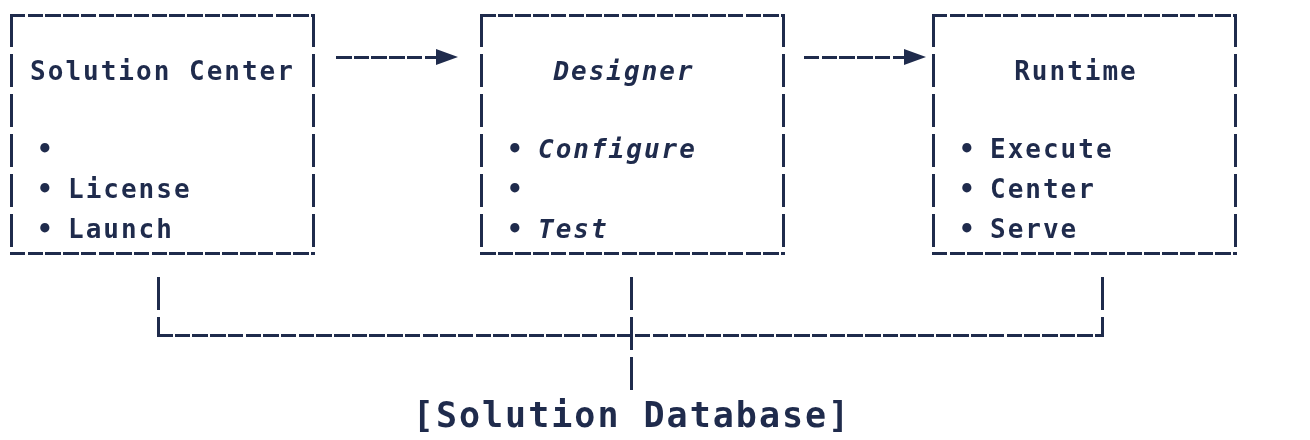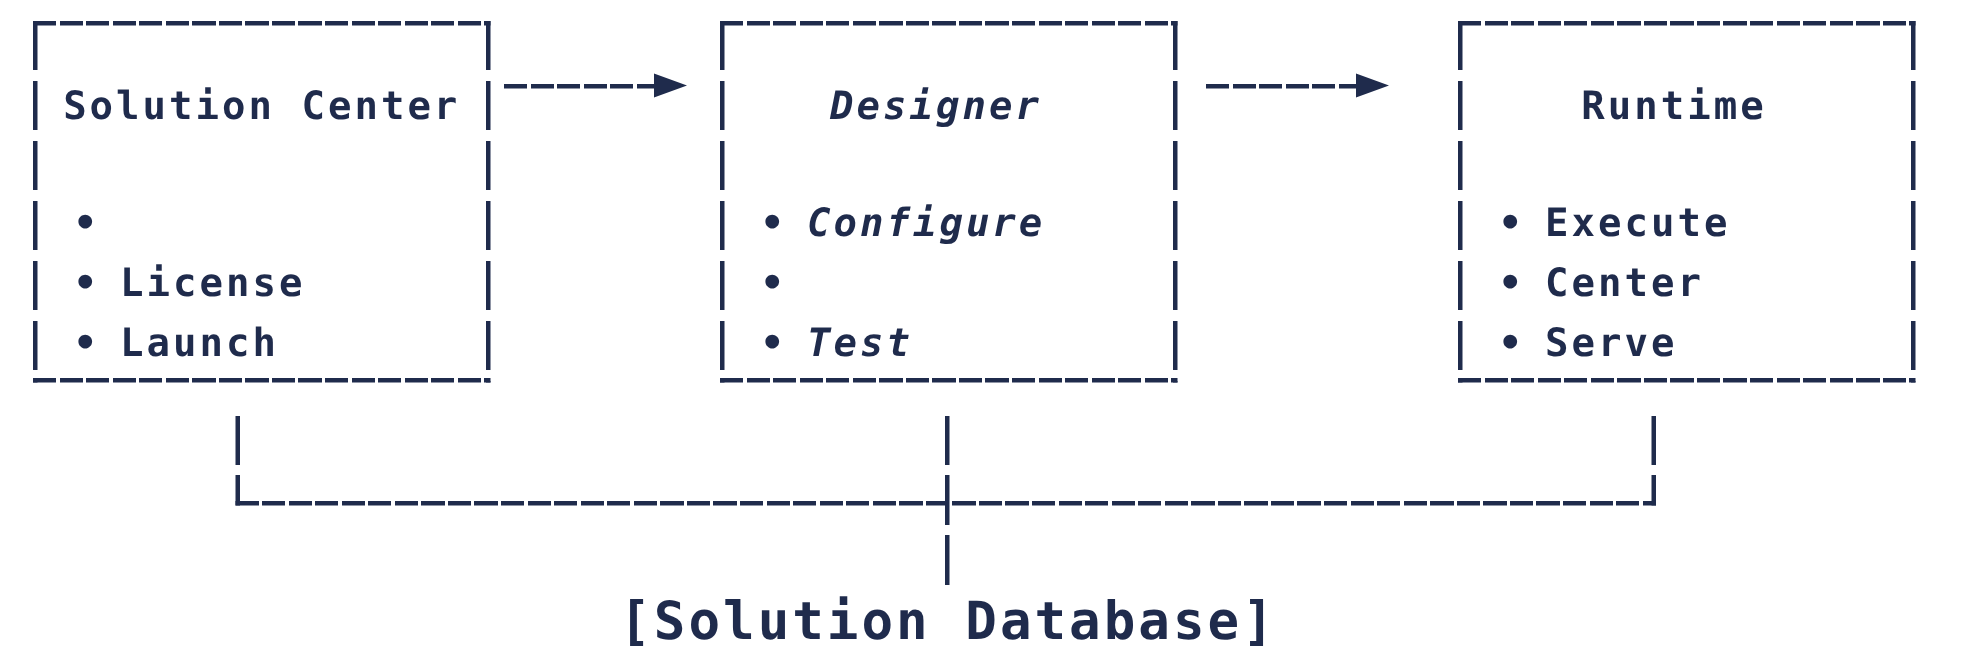--- a/index.html
+++ b/index.html
@@ -31,23 +31,23 @@
     height: 241px;
     background-image:
       repeating-linear-gradient(to right,  var(--ink) 0 15.5px, transparent 15.5px 17.7px),
       repeating-linear-gradient(to right,  var(--ink) 0 15.5px, transparent 15.5px 17.7px),
       repeating-linear-gradient(to bottom, var(--ink) 0 33px,  transparent 33px 40px),
       repeating-linear-gradient(to bottom, var(--ink) 0 33px,  transparent 33px 40px);
     background-size: 100% 3px, 100% 3px, 3px 100%, 3px 100%;
     background-position: left top, left bottom, left top, right top;
     background-repeat: no-repeat;
   }
-  .stage-box.pos-0 { left: 10px; margin-left: 12px; }
+  .stage-box.pos-0 { left: 10px; }
   .stage-box.pos-1 { left: 480px; font-style: italic; }
-  .stage-box.pos-2 { left: 972px; padding-left: 23px; }
+  .stage-box.pos-2 { left: 932px; padding-left: 23px; }
 
   .stage-title {
     position: absolute;
     top: 37px;
     left: 0;
     width: 100%;
     height: 40px;
     line-height: 40px;
     text-align: center;
     font-size: 26px;

